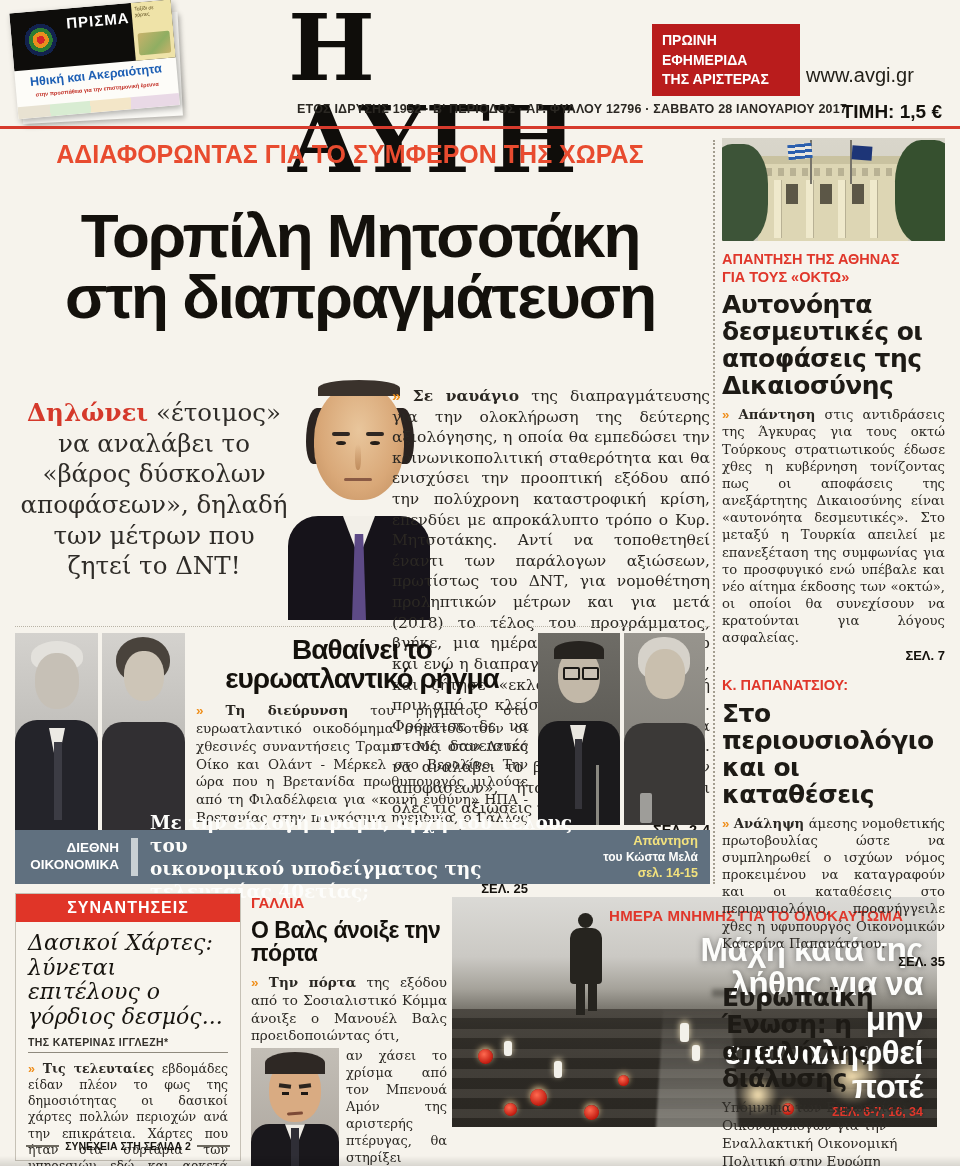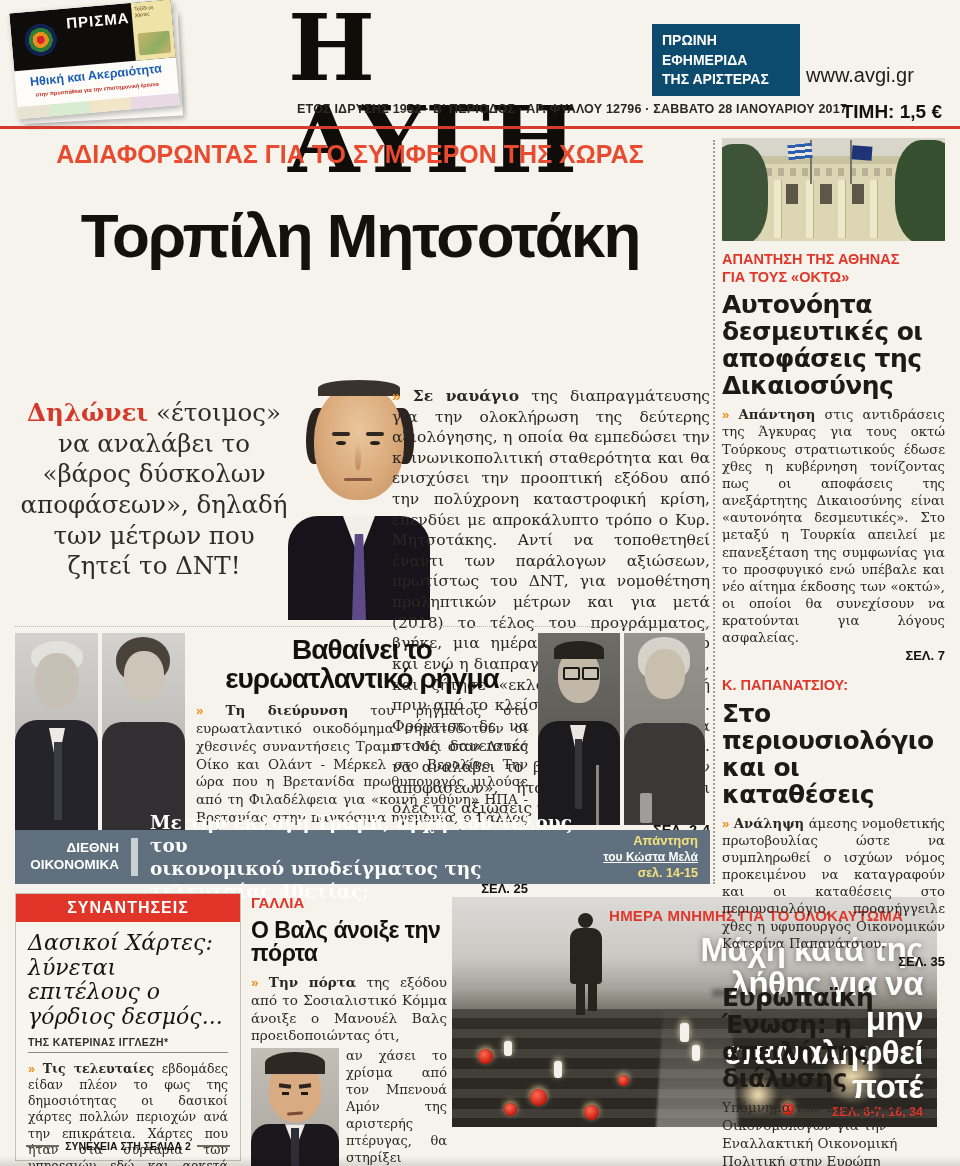--- a/index.html
+++ b/index.html
@@ -18,21 +18,21 @@
   .supp-name{position:absolute;left:56px;top:6px;color:#fff;font-weight:bold;font-size:15px;letter-spacing:1px;}
   .supp-side{position:absolute;right:0;top:0;width:40px;height:58px;background:#efe3a8;}
   .supp-corner{position:absolute;left:3px;top:3px;font-size:5px;color:#5a4b1e;line-height:1.2;width:34px;}
   .supp-map{position:absolute;left:4px;bottom:5px;width:32px;height:22px;background:linear-gradient(135deg,#c9b26b,#8fae62 60%,#c9b26b);border-radius:2px;}
   .supp-head{position:absolute;left:0;right:0;top:62px;text-align:center;color:#1d5fb4;font-weight:bold;font-size:12.5px;transform:rotate(-1deg);}
   .supp-tag{position:absolute;left:0;right:0;top:80px;text-align:center;color:#c02a20;font-weight:bold;font-size:5.5px;}
   .supp-strip{position:absolute;left:0;right:0;bottom:0;height:12px;background:linear-gradient(90deg,#e8e2d2 0 20%,#d8ecd2 20% 45%,#f3e6c8 45% 70%,#e9d9e6 70% 100%);}
 
   .mast-title{position:absolute;left:288px;top:2px;width:370px;font-family:"DejaVu Serif","Liberation Serif",serif;
       font-weight:bold;font-size:92px;line-height:1;color:#0f0d0a;letter-spacing:0px;}
-  .mast-box{position:absolute;left:652px;top:24px;width:148px;height:72px;background:#0c4a6e;color:#fff;
+  .mast-box{position:absolute;left:652px;top:24px;width:148px;height:72px;background:#b91c1c;color:#fff;
       font-weight:bold;font-size:14px;line-height:1.4;padding:7px 0 0 10px;box-sizing:border-box;}
   .website{position:absolute;left:806px;top:64px;font-size:20px;color:#232019;}
   .dateline{position:absolute;left:297px;top:102px;font-size:12.5px;font-weight:bold;color:#2b2823;letter-spacing:.2px;}
   .price{position:absolute;right:18px;top:101px;font-size:19px;font-weight:bold;color:#14110c;}
   .red-rule{position:absolute;left:0;top:126px;width:960px;height:3px;background:#d63a2c;}
 
   
   .kicker{position:absolute;left:20px;top:138px;width:660px;text-align:center;color:#e84b2f;
       font-weight:bold;font-size:25px;line-height:1.3;}
   .lead-headline{position:absolute;left:10px;top:206px;width:700px;text-align:center;color:#14110c;
@@ -96,21 +96,21 @@
   .mer-jack{position:absolute;left:0;bottom:0;width:100%;height:102px;background:#3b3937;border-radius:20px 20px 0 0;}
   .mer-glass{position:absolute;left:16px;bottom:2px;width:12px;height:30px;background:rgba(240,240,235,.55);border-radius:2px;}
 
   
   .ecobar{position:absolute;left:15px;top:830px;width:695px;height:54px;background:#60707f;display:flex;align-items:center;box-sizing:border-box;padding:0 12px;}
   .eco-label{width:92px;text-align:right;color:#fff;font-weight:bold;font-size:13.5px;line-height:1.25;}
   .eco-div{width:7px;height:38px;background:#c9d0d4;margin:0 12px;}
   .eco-quote{flex:1;color:#fdfdfb;font-size:18.5px;line-height:1.25;font-weight:bold;font-family:"DejaVu Serif","Liberation Serif",serif;font-weight:600;}
   .eco-right{width:110px;text-align:right;line-height:1.3;}
   .eco-an{color:#f3e27d;font-weight:bold;font-size:13px;}
-  .eco-au{color:#fdfdfb;font-weight:bold;font-size:12px;text-decoration:underline;}
+  .eco-au{color:#fdfdfb;font-weight:bold;font-size:12px;}
   .eco-pg{color:#f3e27d;font-weight:bold;font-size:12.5px;}
 
   
   .meet{position:absolute;left:15px;top:893px;width:226px;height:268px;border:1px solid #c6c1b6;background:#f8f5ee;box-sizing:border-box;}
   .meet-bar{height:28px;background:#e03528;color:#fff;font-weight:bold;font-size:16px;letter-spacing:1px;display:flex;align-items:center;justify-content:center;}
   .meet-h{margin:9px 12px 6px;font-family:"DejaVu Serif","Liberation Serif",serif;font-style:italic;font-size:22px;line-height:1.12;color:#17140f;}
   .meet-by{margin:0 12px;padding-bottom:4px;border-bottom:1px solid #8f8a7e;font-size:10.5px;font-weight:bold;letter-spacing:.4px;color:#33302a;}
   .meet-b{margin:8px 12px 0;text-align:justify;font-family:"DejaVu Serif","Liberation Serif",serif;font-size:12.5px;line-height:1.3;color:#2b2823;}
   .meet-f{position:absolute;left:10px;right:10px;bottom:8px;display:flex;align-items:center;gap:6px;font-size:10.5px;font-weight:bold;color:#17140f;}
   .meet-f .ln{flex:1;height:2px;background:#6e6a60;}
@@ -206,20 +206,21 @@
   <div class="website">www.avgi.gr</div>
   <div class="dateline">ΕΤΟΣ ΙΔΡΥΣΗΣ 1952 · Β' ΠΕΡΙΟΔΟΣ · ΑΡ. ΦΥΛΛΟΥ 12796 · ΣΑΒΒΑΤΟ 28 ΙΑΝΟΥΑΡΙΟΥ 2017</div>
   <div class="price">ΤΙΜΗ: 1,5 €</div>
   <div class="red-rule"></div>
 
   <div class="kicker">
     <div>ΑΔΙΑΦΟΡΩΝΤΑΣ ΓΙΑ ΤΟ ΣΥΜΦΕΡΟΝ ΤΗΣ ΧΩΡΑΣ</div>
   </div>
   <div class="lead-headline">
     <div>Τορπίλη Μητσοτάκη</div>
+    <div>στη διαπραγμάτευση</div>
   </div>
   <div class="deck">
     <span class="dl">Δηλώνει</span><span> «έτοιμος» να αναλάβει το «βάρος δύσκολων αποφάσεων», δηλαδή των μέτρων που ζητεί το ΔΝΤ!</span>
   </div>
 
   <div class="mits">
     <div class="m-hairl"></div>
     <div class="m-hairr"></div>
     <div class="m-head"></div>
     <div class="m-hairt"></div>

